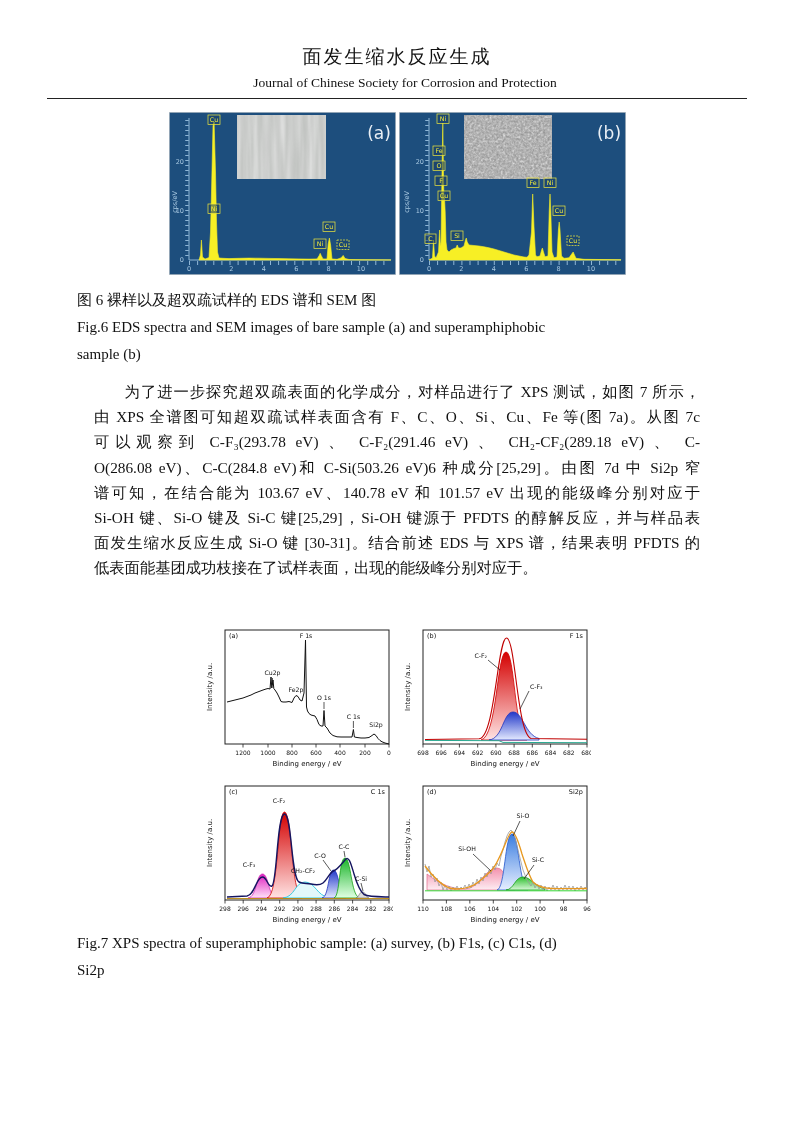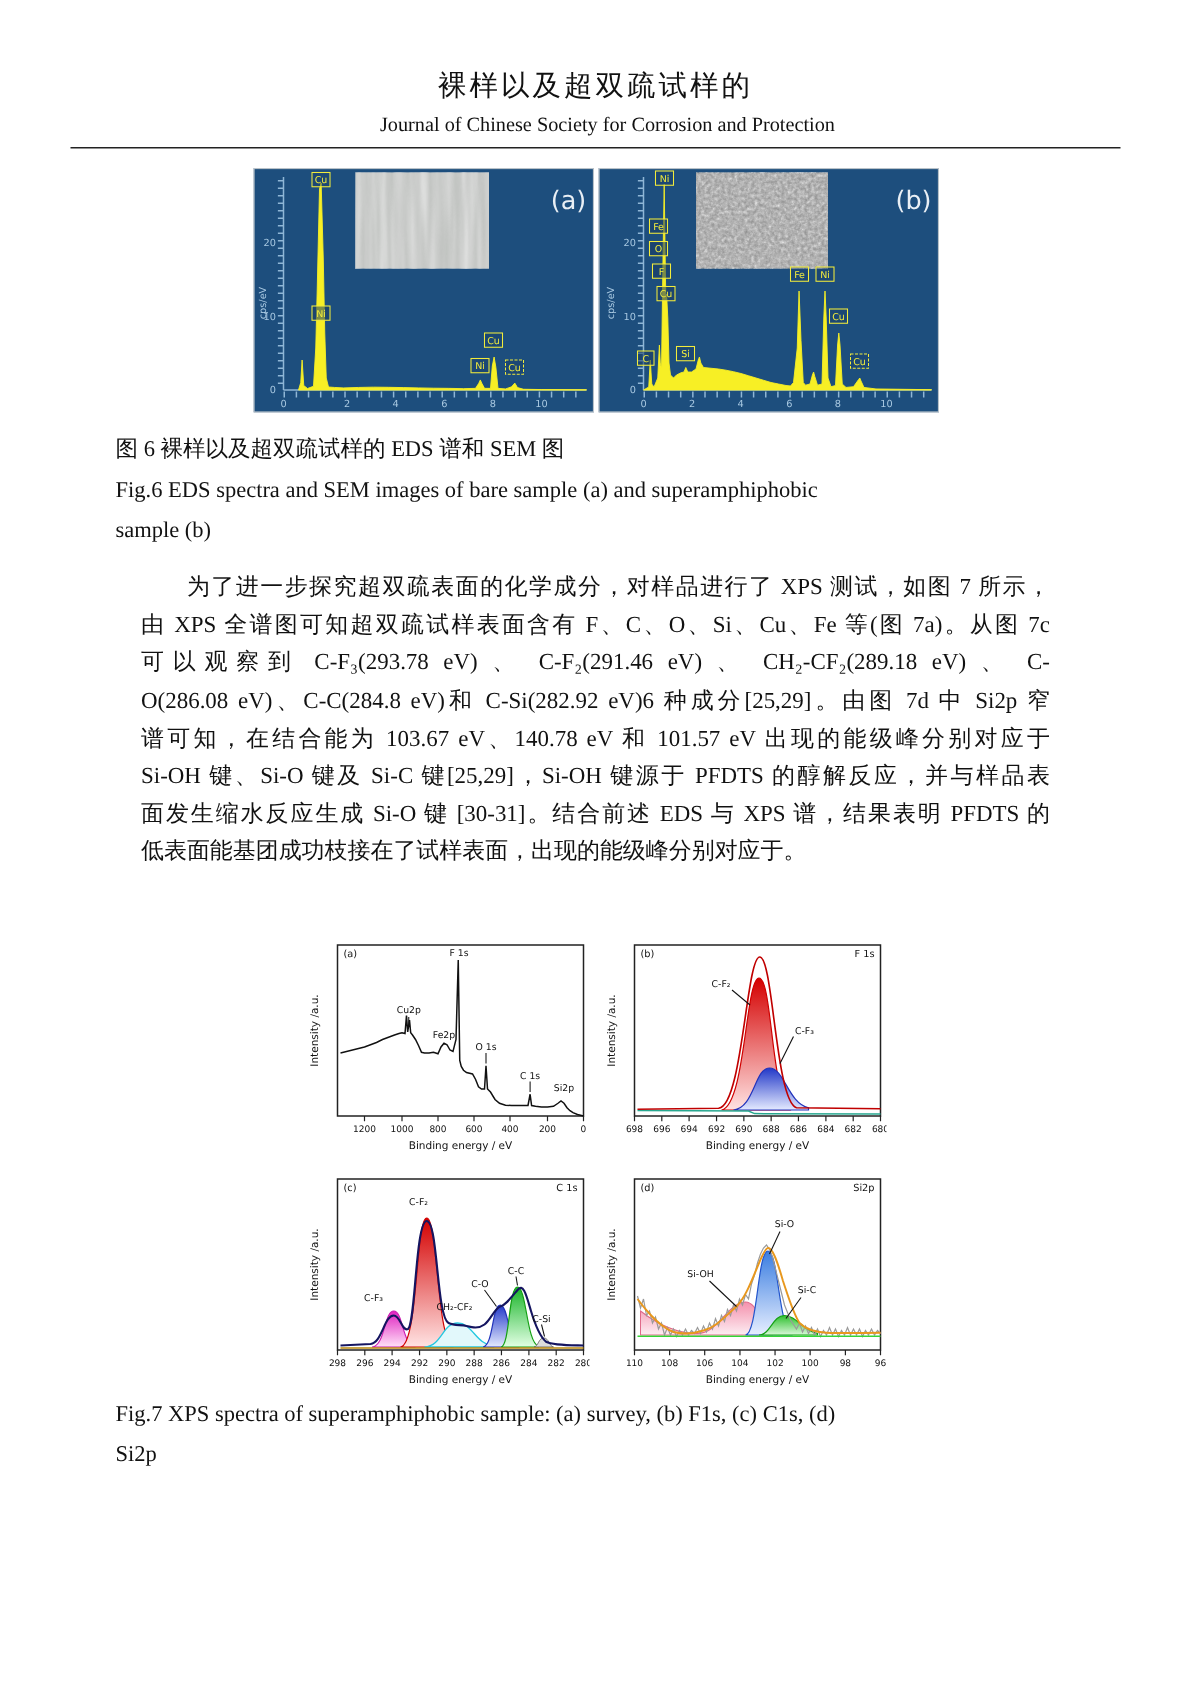--- a/index.html
+++ b/index.html
@@ -30,21 +30,21 @@
   .ptag{font-size:6.5px;fill:#111;}
   .eds-tick{font-size:6.5px;fill:#a9c9e2;}
   .eds-el{font-size:6.3px;fill:#f2ec3c;}
 </style>
 </head>
 <body>
 
 <div class="page">
 
   <div class="header">
-    <div class="title-zh">裸样以及超双疏试样的</div>
+    <div class="title-zh">面发生缩水反应生成</div>
     <div class="title-en">Journal of Chinese Society for Corrosion and Protection</div>
     <hr class="rule">
   </div>
 
   <div class="fig6">
 
     <svg width="227" height="163" viewBox="0 0 227 163">
       <defs>
         <filter id="semA" x="0" y="0" width="100%" height="100%">
           <feTurbulence type="fractalNoise" baseFrequency="0.18 0.012" numOctaves="2" seed="4" result="t"></feTurbulence>
@@ -193,21 +193,21 @@
   </div>
 
   <div class="caption cap-top">图 6 裸样以及超双疏试样的 EDS 谱和 SEM 图</div>
   <div class="caption">Fig.6 EDS spectra and SEM images of bare sample (a) and superamphiphobic</div>
   <div class="caption">sample (b)</div>
 
   <div class="para">
     <div class="para-line first">为了进一步探究超双疏表面的化学成分，对样品进行了 XPS 测试，如图 7 所示，</div>
     <div class="para-line">由 XPS 全谱图可知超双疏试样表面含有 F、C、O、Si、Cu、Fe 等(图 7a)。从图 7c</div>
     <div class="para-line">可以观察到 C-F₃(293.78 eV) 、 C-F₂(291.46 eV) 、 CH₂-CF₂(289.18 eV) 、 C-</div>
-    <div class="para-line">O(286.08 eV)、C-C(284.8 eV)和 C-Si(282.92 eV)6 种成分[25,29]。由图 7d 中 Si2p 窄</div>
+    <div class="para-line">O(286.08 eV)、C-C(284.8 eV)和 C-Si(503.26 eV)6 种成分[25,29]。由图 7d 中 Si2p 窄</div>
     <div class="para-line">谱可知，在结合能为 103.67 eV、140.78 eV 和 101.57 eV 出现的能级峰分别对应于</div>
     <div class="para-line">Si-OH 键、Si-O 键及 Si-C 键[25,29]，Si-OH 键源于 PFDTS 的醇解反应，并与样品表</div>
     <div class="para-line">面发生缩水反应生成 Si-O 键 [30-31]。结合前述 EDS 与 XPS 谱，结果表明 PFDTS 的</div>
     <div class="para-line last">低表面能基团成功枝接在了试样表面，出现的能级峰分别对应于。</div>
   </div>
 
   <div class="fig7">
 
     <svg width="190" height="152" viewBox="0 0 190 152">
       <rect x="22" y="8" width="164" height="114" fill="#fff" stroke="#222" stroke-width="1"></rect>

